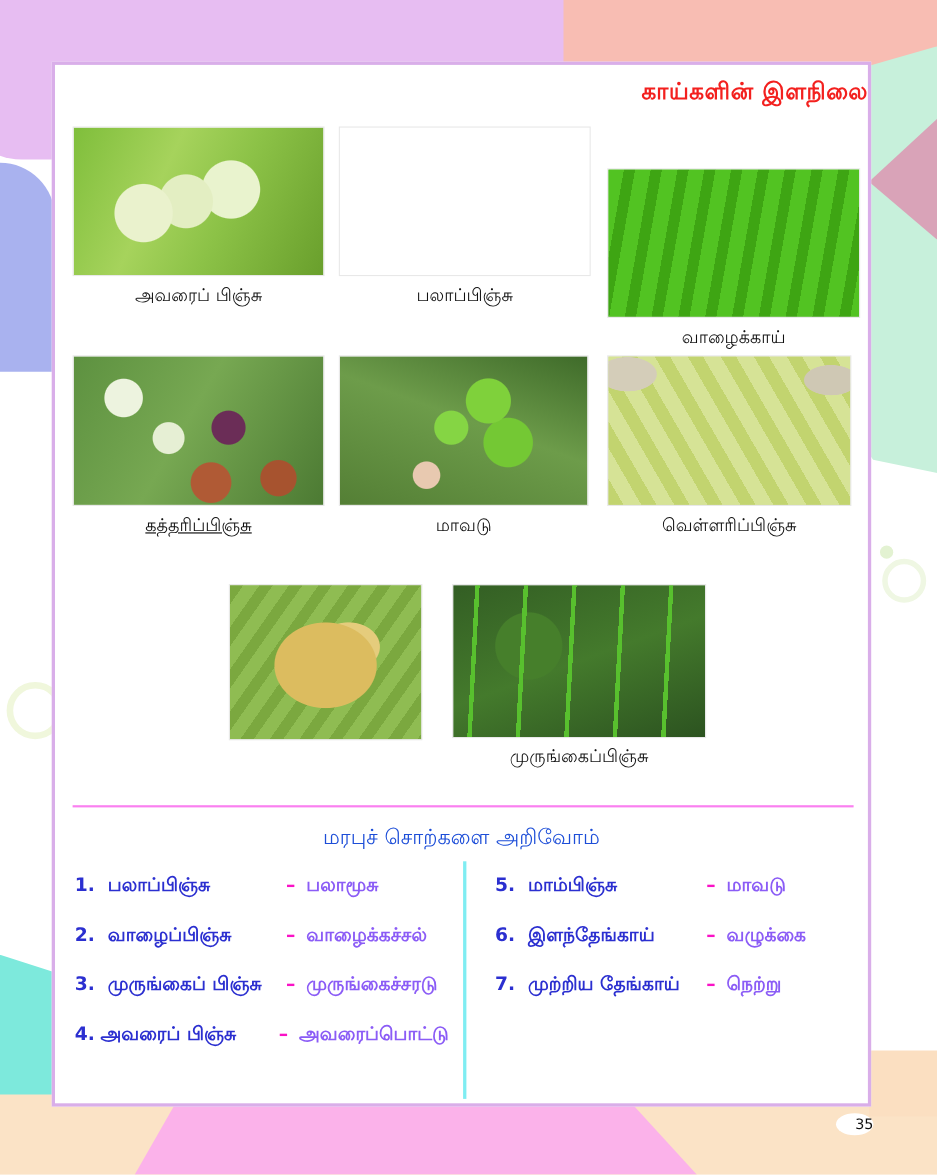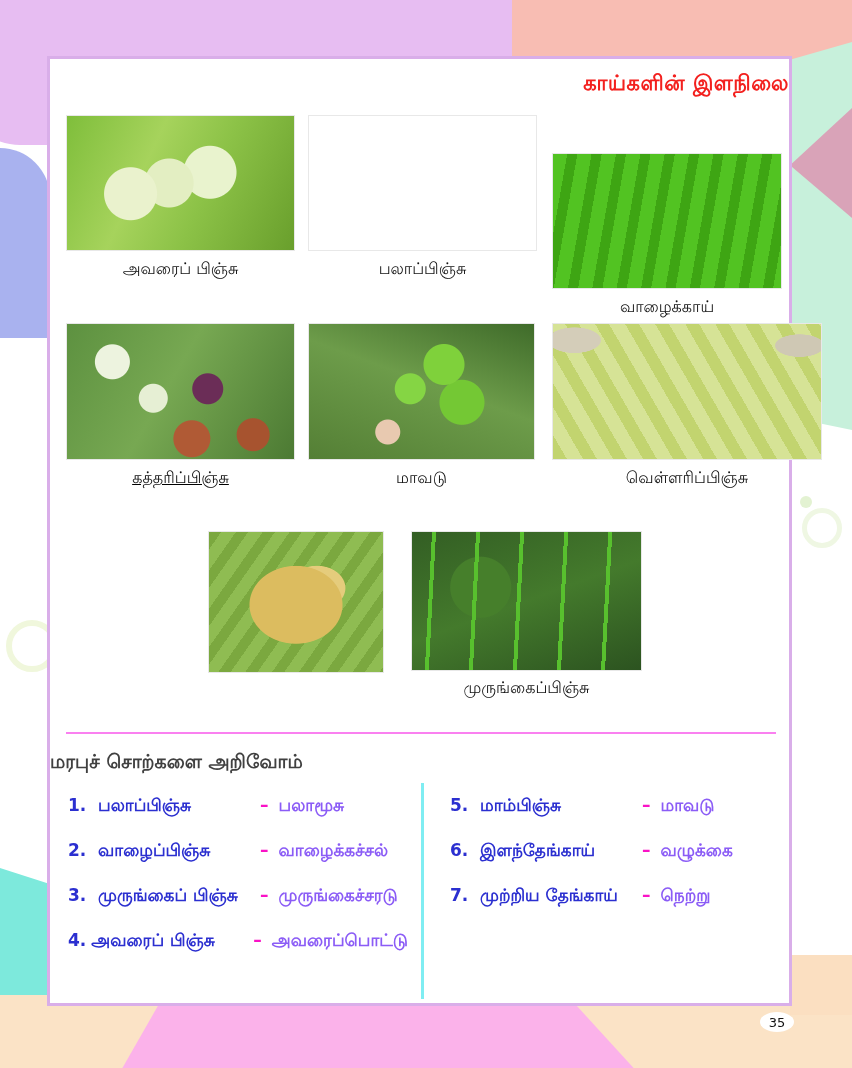--- a/index.html
+++ b/index.html
@@ -51,21 +51,21 @@
   .fig .ph { width:100%; border:1px solid #e8e8e8; }
   .fig .cap { margin-top:8px; font-size:16px; color:#111111; }
 
   .f1 { left:16px;  top:56px;  width:229px; }
   .f2 { left:258px; top:56px;  width:229px; }
   .f3 { left:502px; top:56px;  width:230px;margin-top:38px; }
   .f1 .ph,.f2 .ph,.f3 .ph { height:136px; }
 
   .f4 { left:16px;  top:264px; width:229px;text-decoration:underline; }
   .f5 { left:258px; top:264px; width:227px; }
-  .f6 { left:502px; top:264px; width:270px; }
+  .f6 { left:502px; top:264px; width:222px; }
   .f4 .ph,.f5 .ph,.f6 .ph { height:137px; }
 
   .f7 { left:158px; top:472px; width:176px; }
   .f8 { left:361px; top:472px; width:231px;font-family:Liberation Serif, serif; }
   .f7 .ph { height:142px; } .f8 .ph { height:140px; }
 
   
   .ph-avarai { background:
     radial-gradient(circle at 28% 58%, #EAF2CD 0 26px, rgba(0,0,0,0) 27px),
     radial-gradient(circle at 45% 50%, #E3EEC2 0 24px, rgba(0,0,0,0) 25px),
@@ -105,38 +105,38 @@
     linear-gradient(180deg,#86B349,#6E9C3B); }
   .ph-drumstick { background:
     repeating-linear-gradient(93deg, rgba(0,0,0,0) 0 20px, #58C02E 20px 24px, rgba(0,0,0,0) 24px 44px),
     radial-gradient(circle at 30% 40%, #467F2B 0 30px, rgba(0,0,0,0) 31px),
     linear-gradient(160deg,#335E24 0%,#447A2C 50%,#2C5320 100%); }
 
   
   .separator { position:absolute; left:16px; top:673px; width:710px; height:2px;
     background:#FA80F0; }
   .vocab-heading { position:absolute; left:0; top:691px; width:100%;
-    font-size:19px; font-weight:bold; color:#404040; }
+    text-align:center; font-size:19px; font-weight:normal; color:#1d4ed8; }
   .vdivider { position:absolute; left:371px; top:724px; width:3px; height:216px;
     background:#7FEDF2; }
   .vcol { position:absolute; top:736px; display:flex; flex-direction:column;
     row-gap:21px; }
   .vcol-left  { left:18px;  width:340px; }
   .vcol-right { left:400px; width:340px; }
   .vrow { display:flex; align-items:baseline; font-size:17px; font-weight:bold;
     height:24px; }
   .vnum  { width:30px; color:#2B2FD0; }
   .vterm { min-width:162px; color:#2B2FD0; padding-right:4px; }
   .vdash { color:#FA12C6; padding-right:10px; }
   .vmean { color:#8b5cf6; }
 
   
   .page-badge { position:absolute; z-index:2; left:760px; top:1012px;
     width:34px; height:20px; background:#ffffff; border-radius:50%;
-    display:flex; align-items:center; justify-content:center;
+    display:flex; align-items:center; justify-content:flex-end;
     font-size:13px; color:#111111; }
 </style>
 </head>
 <body>
 
 <div class="bg bg-lavender"></div>
 <div class="bg bg-salmon"></div>
 <div class="bg bg-mint"></div>
 <div class="bg bg-rose"></div>
 <div class="bg bg-periwinkle"></div>

